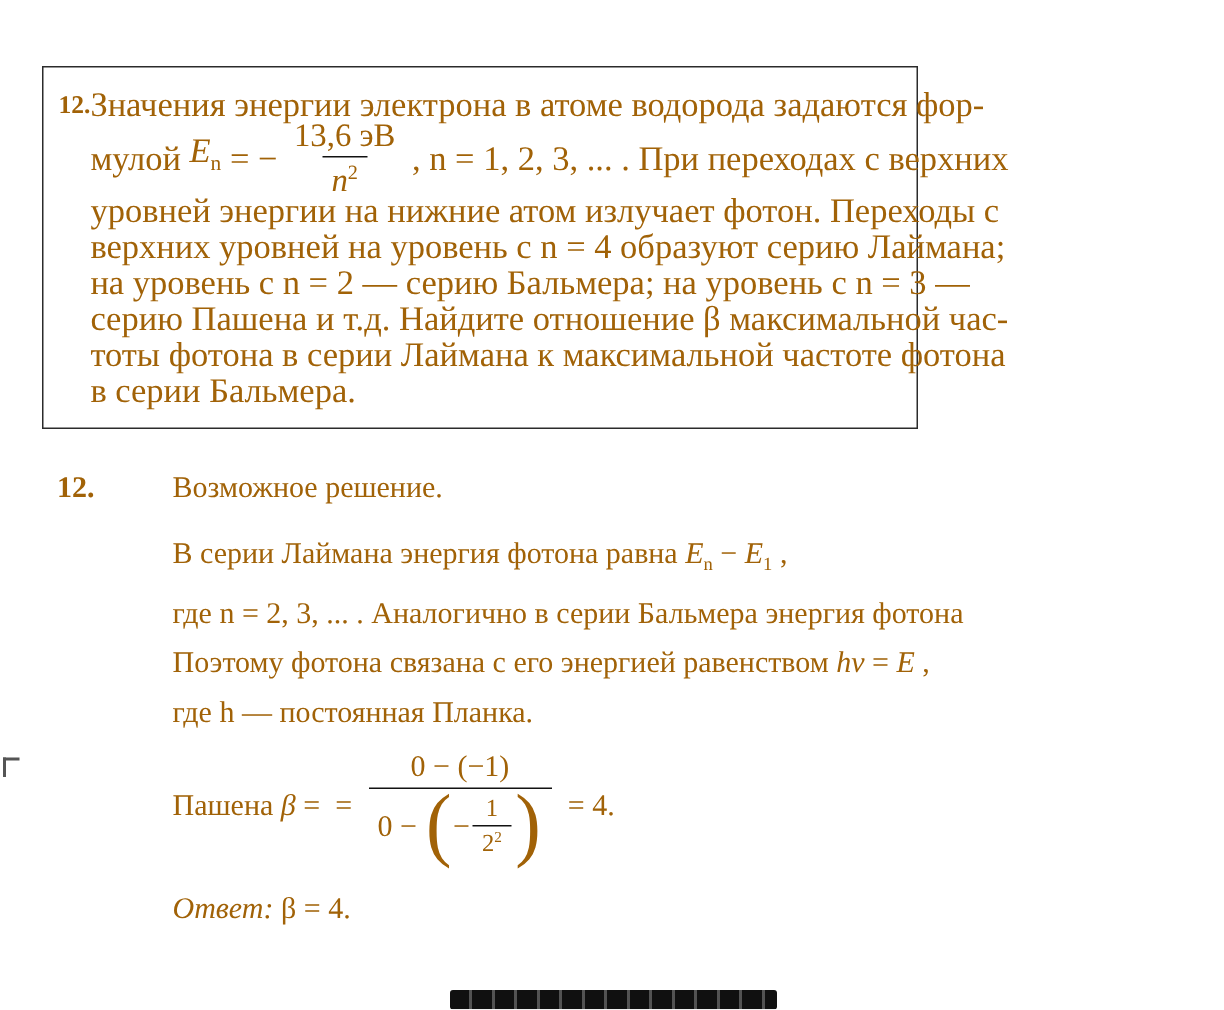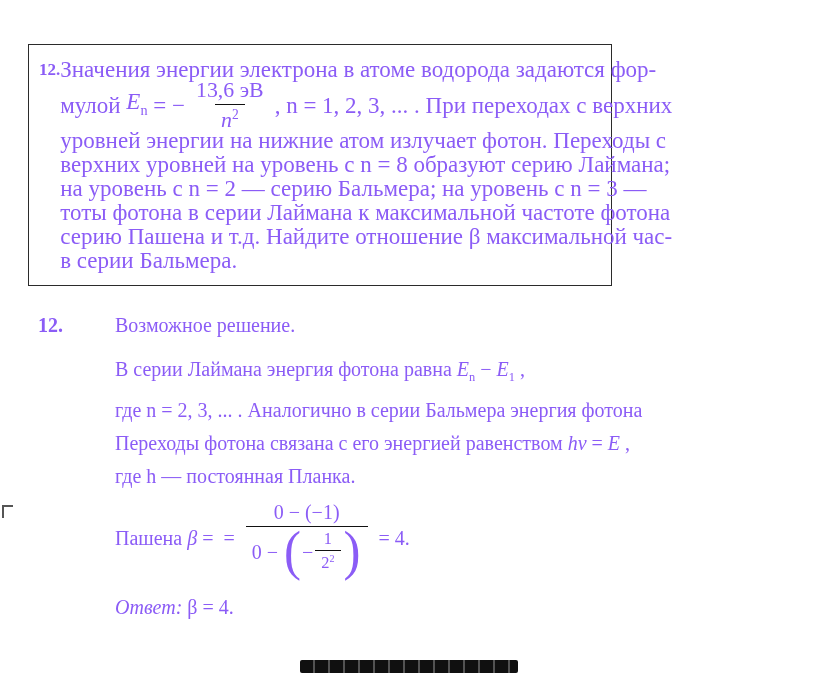--- a/index.html
+++ b/index.html
@@ -1,18 +1,18 @@
 <!DOCTYPE html>
 <html><head>
 <meta charset="utf-8">
 <style>
   html,body{margin:0;padding:0;background:#ffffff;}
   .page{
     position:relative;width:676px;height:673px;background:#ffffff;
-    font-family:"Liberation Serif",serif;color:#8b5cf6;overflow:hidden;
+    font-family:"Liberation Serif",serif;color:#a16207;overflow:hidden;
   }
   
   .problem-box{
     position:absolute;left:28px;top:44px;width:584px;height:242px;
     border:1.3px solid #2b2b2b;box-sizing:border-box;
     display:flex;padding-top:13px;
   }
   .prob-num{width:56px;padding-left:10px;box-sizing:border-box;
     font-weight:bold;font-size:17px;line-height:24px;}
   .prob-text{flex:1;padding-right:12px;font-size:23px;line-height:24px;}
@@ -70,45 +70,45 @@
         <span><i class="var">E</i><sub>n</sub></span>
         <span class="ws"> = −</span>
         <span class="frac pfrac">
           <span class="fnum">13,6 эВ</span>
           <span class="fden"><i class="var">n</i><sup>2</sup></span>
         </span>
         <span class="ws">, n = 1, 2, 3, ... . При переходах с верхних</span>
       </div>
 
       <div class="pline">уровней энергии на нижние атом излучает фотон. Переходы с</div>
-      <div class="pline">верхних уровней на уровень с n = 8 образуют серию Лаймана;</div>
+      <div class="pline">верхних уровней на уровень с n = 4 образуют серию Лаймана;</div>
       <div class="pline">на уровень с n = 2 — серию Бальмера; на уровень с n = 3 —</div>
+      <div class="pline">серию Пашена и т.д. Найдите отношение β максимальной час-</div>
       <div class="pline">тоты фотона в серии Лаймана к максимальной частоте фотона</div>
-      <div class="pline">серию Пашена и т.д. Найдите отношение β максимальной час-</div>
       <div class="pline">в серии Бальмера.</div>
     </div>
   </div>
 
   <div class="solution">
     <div class="sol-header">
       <span class="sol-num">12.</span>
       <span class="sol-title">Возможное решение.</span>
     </div>
 
     <div class="sol-body">
 
       <div class="sline">
         <span class="ws">В серии Лаймана энергия фотона равна </span><span><i class="var">E</i><sub>n</sub></span><span class="ws"> − </span><span><i class="var">E</i><sub>1</sub></span><span class="ws"> ,</span>
       </div>
 
       <div class="sline">где n = 2, 3, ... . Аналогично в серии Бальмера энергия фотона</div>
 
 
       <div class="sline">
-        <span class="ws">Переходы фотона связана с его энергией равенством </span><i class="var">h</i><i class="var">ν</i><span class="ws"> = </span><i class="var">E</i><span class="ws"> ,</span>
+        <span class="ws">Поэтому фотона связана с его энергией равенством </span><i class="var">h</i><i class="var">ν</i><span class="ws"> = </span><i class="var">E</i><span class="ws"> ,</span>
       </div>
 
       <div class="sline">где h — постоянная Планка.</div>
 
       <div class="bigformula">
         <span class="ws">Пашена </span>
         <i class="var">β</i>
         <span class="ws"> = </span>
 
 

